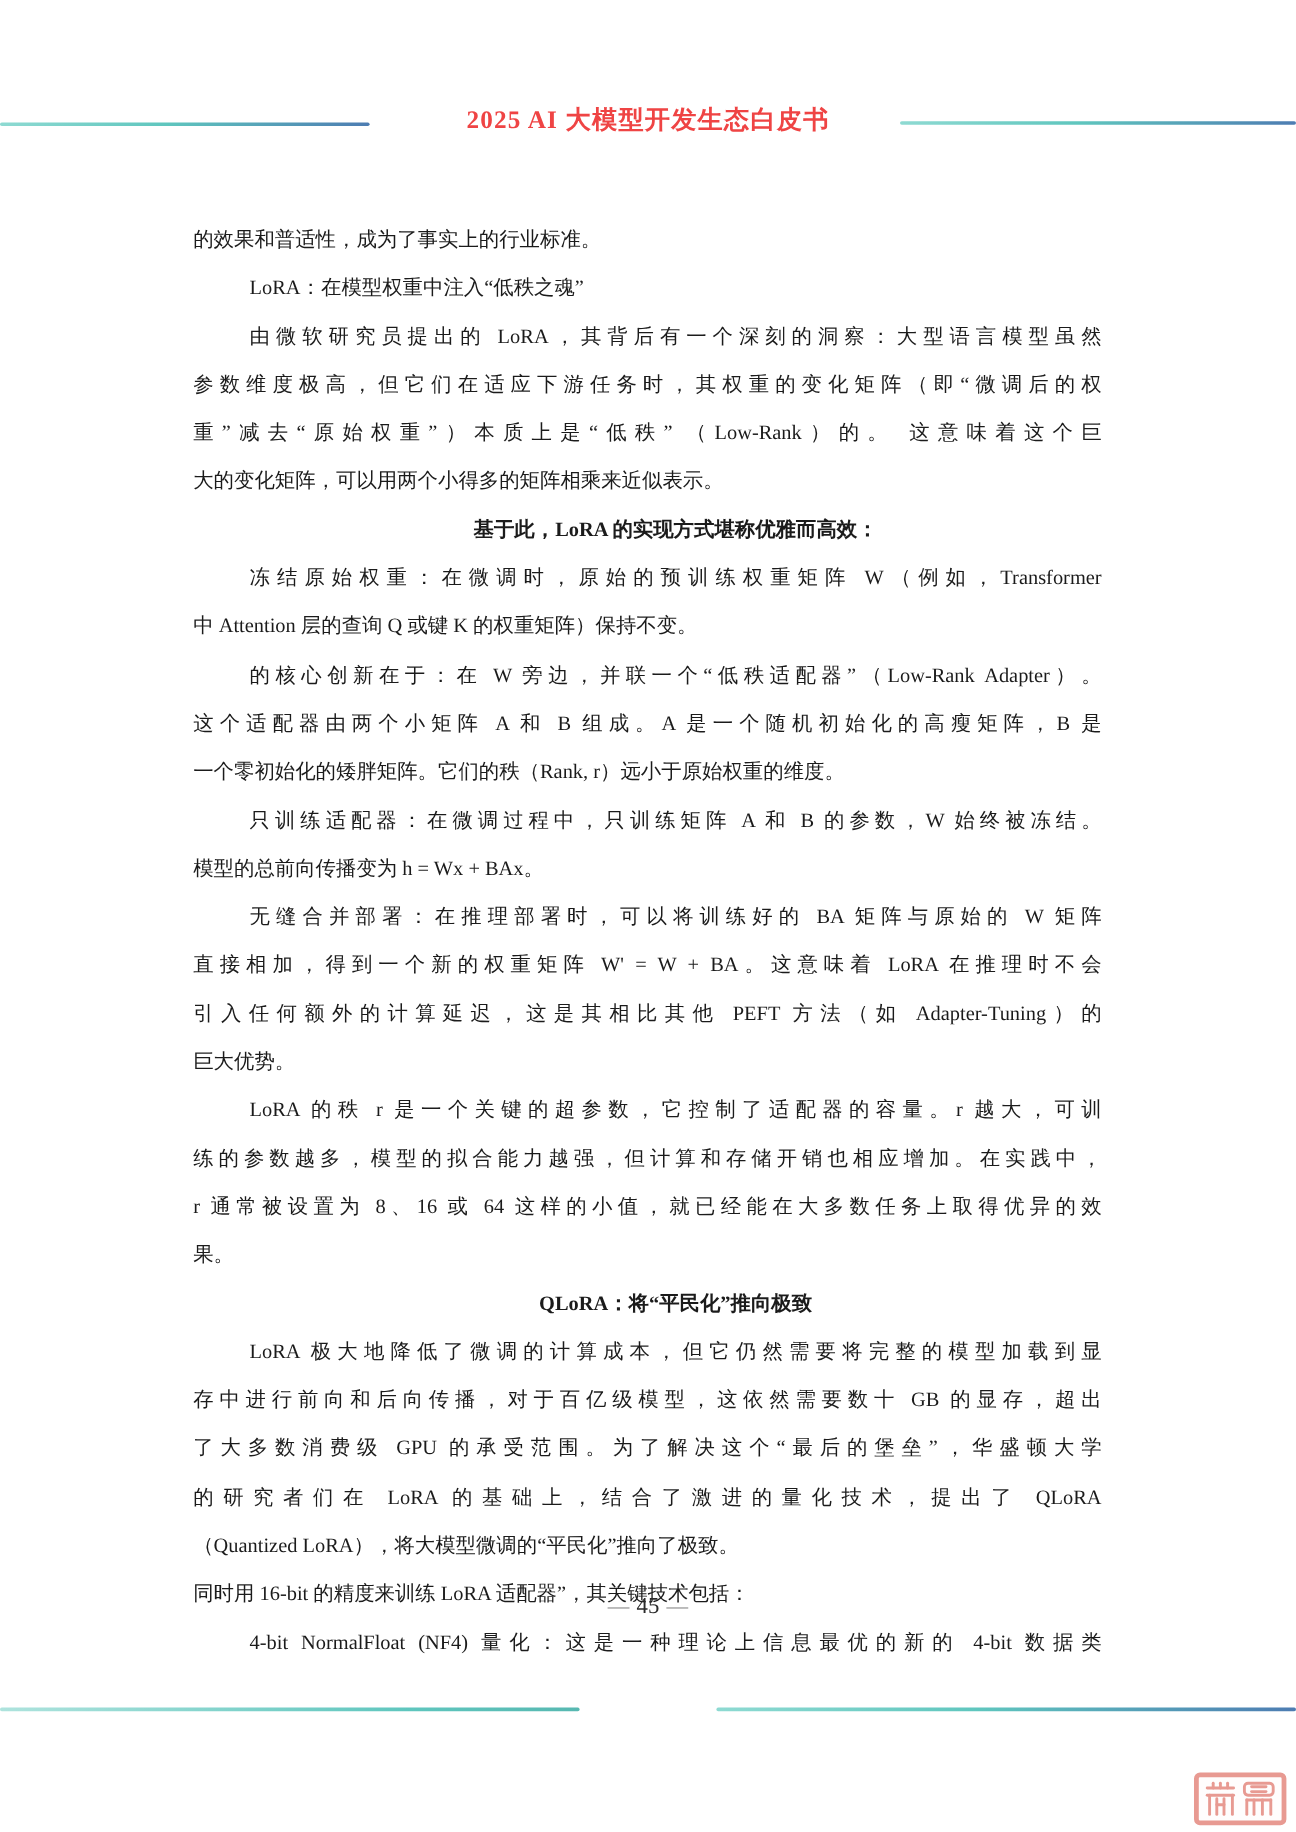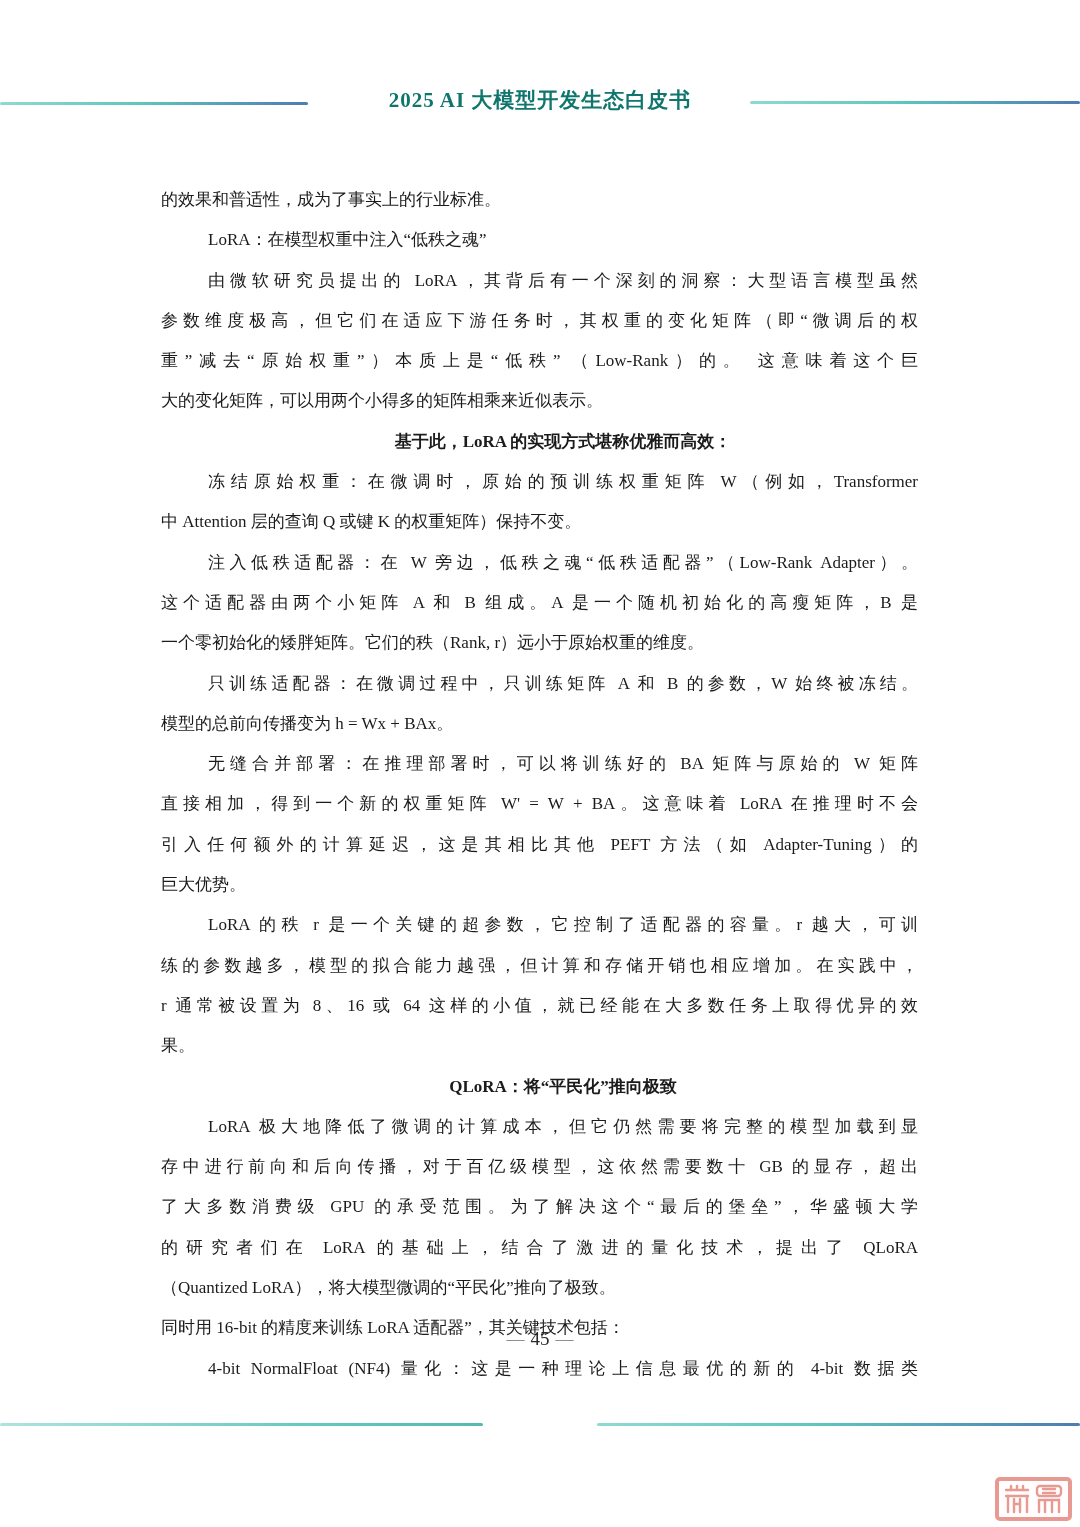--- a/index.html
+++ b/index.html
@@ -19,21 +19,21 @@
   
   .header-title {
     position: absolute;
     top: 86px;
     left: 0;
     width: 100%;
     text-align: center;
     font-size: 21px;
     font-weight: 700;
     letter-spacing: 1px;
-    color: #0f766e;
+    color: #ef4444;
   }
   .rule {
     position: absolute;
     height: 3px;
     border-radius: 2px;
   }
   .rule-teal-blue {
     background: linear-gradient(90deg, #8edad2 0%, #5fc6be 45%, #4d7cb2 100%);
   }
   .rule-teal {
@@ -110,21 +110,21 @@
   <div class="body-text">
       <div class="line">的效果和普适性，成为了事实上的行业标准。</div>
       <div class="line indent">LoRA：在模型权重中注入“低秩之魂”</div>
       <div class="line indent fill">由微软研究员提出的 LoRA，其背后有一个深刻的洞察：大型语言模型虽然</div>
       <div class="line fill">参数维度极高，但它们在适应下游任务时，其权重的变化矩阵（即“微调后的权</div>
       <div class="line fill">重”减去“原始权重”）本质上是“低秩” （Low-Rank）的。 这意味着这个巨</div>
       <div class="line">大的变化矩阵，可以用两个小得多的矩阵相乘来近似表示。</div>
       <div class="line indent bold">基于此，LoRA 的实现方式堪称优雅而高效：</div>
       <div class="line indent fill">冻结原始权重：在微调时，原始的预训练权重矩阵 W（例如，Transformer</div>
       <div class="line">中 Attention 层的查询 Q 或键 K 的权重矩阵）保持不变。</div>
-      <div class="line indent fill">注入低秩适配器：在 W 旁边，低秩之魂“低秩适配器”（Low-Rank Adapter）。</div>
+      <div class="line indent fill">的核心创新在于：在 W 旁边，并联一个“低秩适配器”（Low-Rank Adapter）。</div>
       <div class="line fill">这个适配器由两个小矩阵 A 和 B 组成。A 是一个随机初始化的高瘦矩阵，B 是</div>
       <div class="line">一个零初始化的矮胖矩阵。它们的秩（Rank, r）远小于原始权重的维度。</div>
       <div class="line indent fill">只训练适配器：在微调过程中，只训练矩阵 A 和 B 的参数，W 始终被冻结。</div>
       <div class="line">模型的总前向传播变为 h = Wx + BAx。</div>
       <div class="line indent fill">无缝合并部署：在推理部署时，可以将训练好的 BA 矩阵与原始的 W 矩阵</div>
       <div class="line fill">直接相加，得到一个新的权重矩阵 W' = W + BA。这意味着 LoRA 在推理时不会</div>
       <div class="line fill">引入任何额外的计算延迟，这是其相比其他 PEFT 方法（如 Adapter-Tuning）的</div>
       <div class="line">巨大优势。</div>
       <div class="line indent fill">LoRA 的秩 r 是一个关键的超参数，它控制了适配器的容量。r 越大，可训</div>
       <div class="line fill">练的参数越多，模型的拟合能力越强，但计算和存储开销也相应增加。在实践中，</div>

